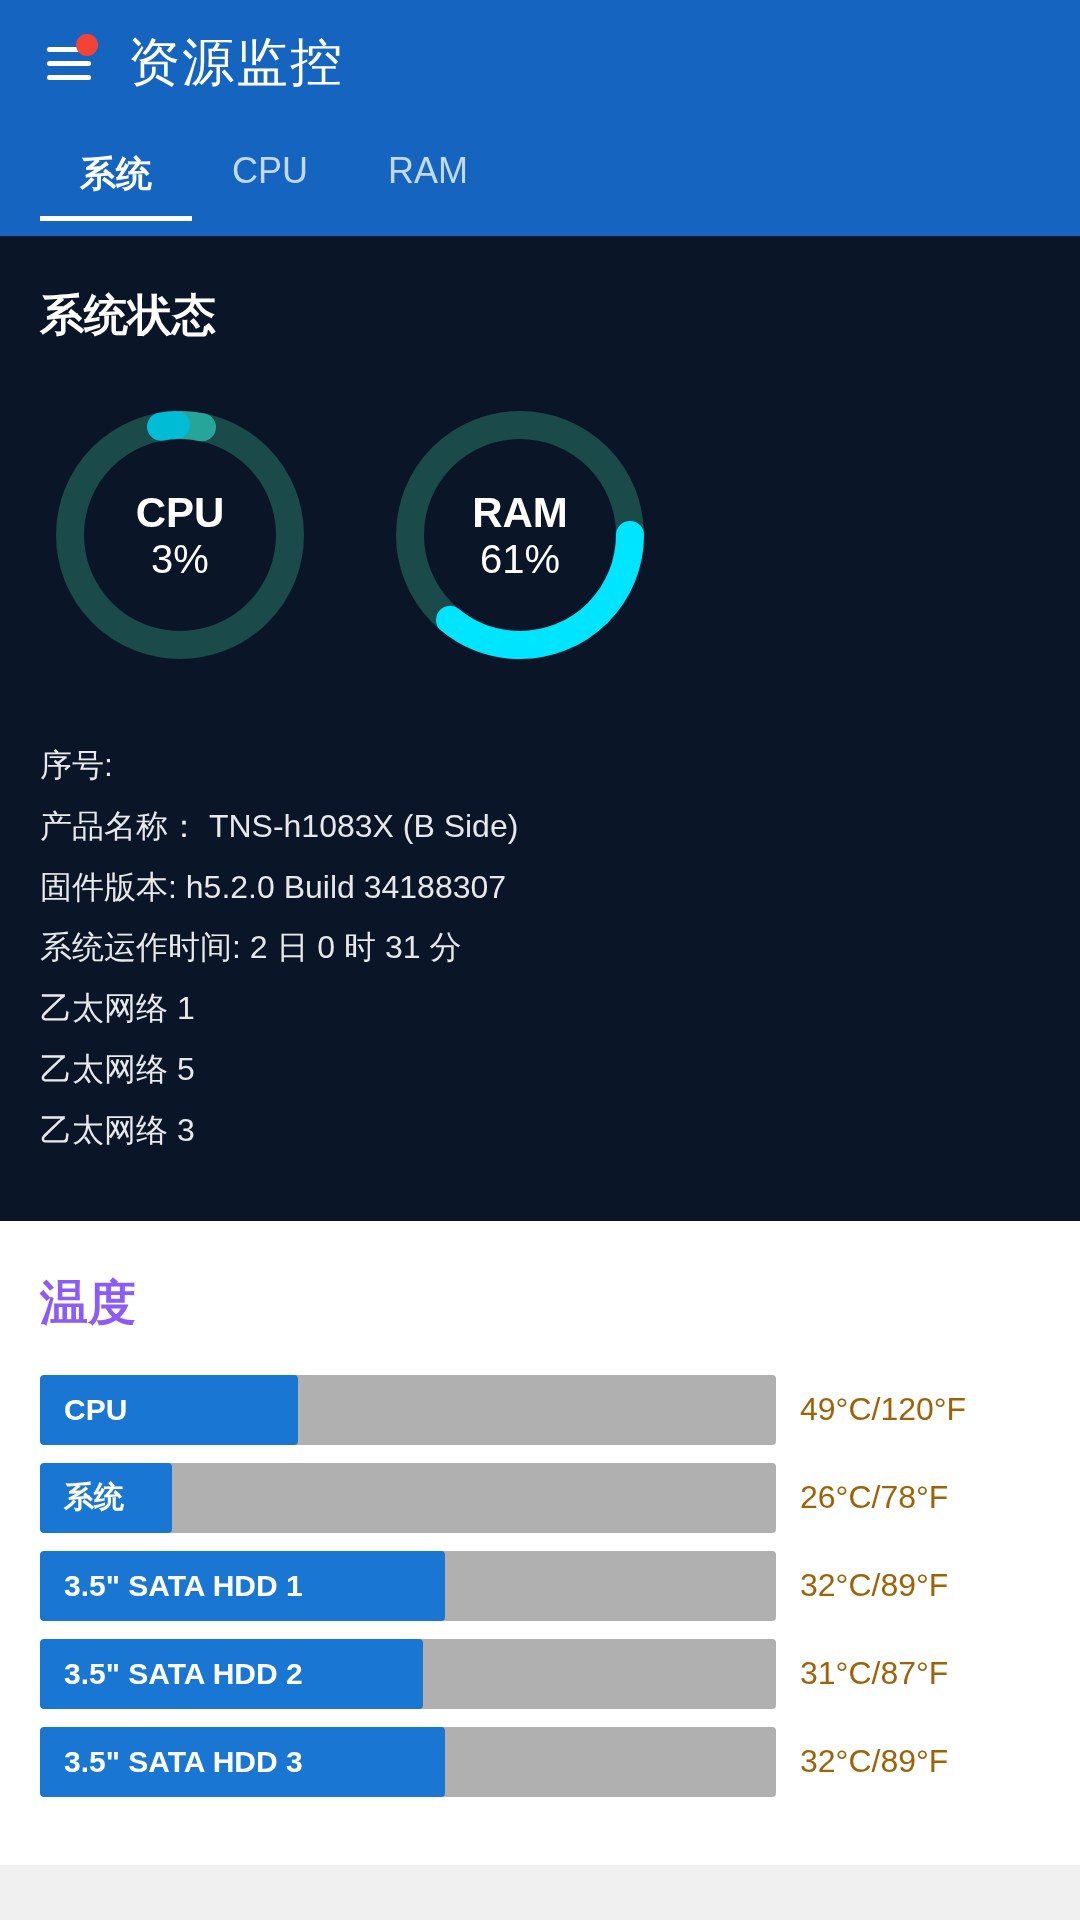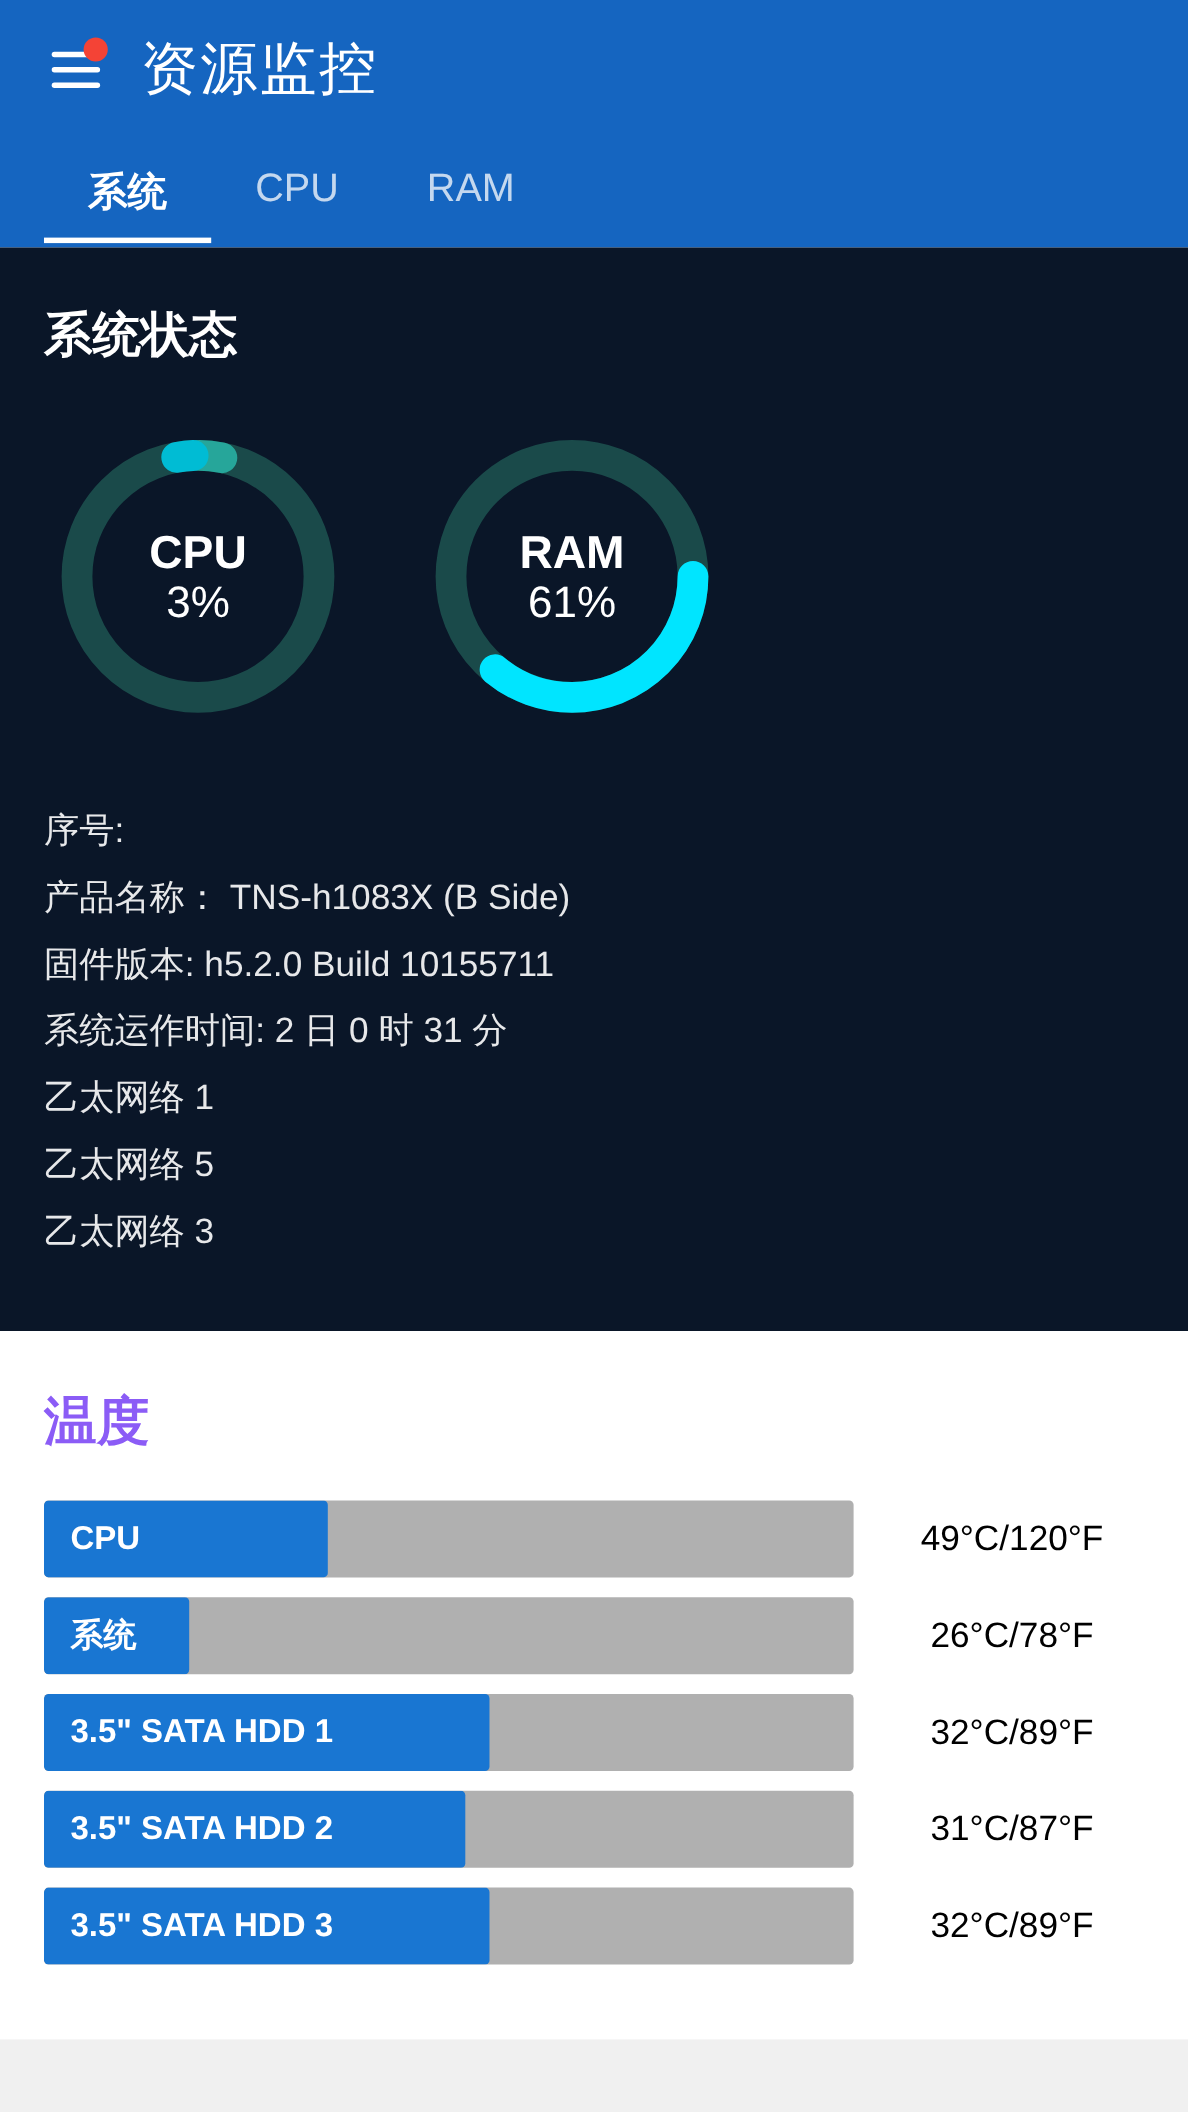--- a/index.html
+++ b/index.html
@@ -7,21 +7,21 @@
     body {
       font-family: 'PingFang SC', 'Microsoft YaHei', sans-serif;
       background: #f0f0f0;
       width: 1080px;
       min-height: 1920px;
     }
 
     
     .header {
       background: #1565c0;
-      padding: 28px 40px 4px 40px;
+      padding: 28px 40px 15px 40px;
       color: white;
     }
     .header-top {
       display: flex;
       align-items: center;
       gap: 30px;
       padding-bottom: 30px;
     }
     .menu-icon-wrap {
       position: relative;
@@ -165,23 +165,23 @@
       display: flex;
       align-items: center;
       padding-left: 24px;
       font-size: 30px;
       font-weight: 700;
       color: white;
       border-radius: 4px;
     }
     .temp-value {
       font-size: 32px;
-      color: #000000;
+      color: #a16207;
       min-width: 240px;
-      text-align: center;
+      text-align: left;
     }
   </style>
 </head>
 <body>
 
 <div class="header">
   <div class="header-top">
     <div class="menu-icon-wrap">
       <div class="menu-lines">
         <span></span>
@@ -238,21 +238,21 @@
     <div>
       <span>序号:</span>
       <span></span>
     </div>
     <div>
       <span>产品名称：</span>
       <span>TNS-h1083X (B Side)</span>
     </div>
     <div>
       <span>固件版本:</span>
-      <span>h5.2.0 Build 10155711</span>
+      <span>h5.2.0 Build 34188307</span>
     </div>
     <div>
       <span>系统运作时间:</span>
       <span>2 日 0 时 31 分</span>
     </div>
     <div>乙太网络 1</div>
     <div>乙太网络 5</div>
     <div>乙太网络 3</div>
   </div>
 </div>

